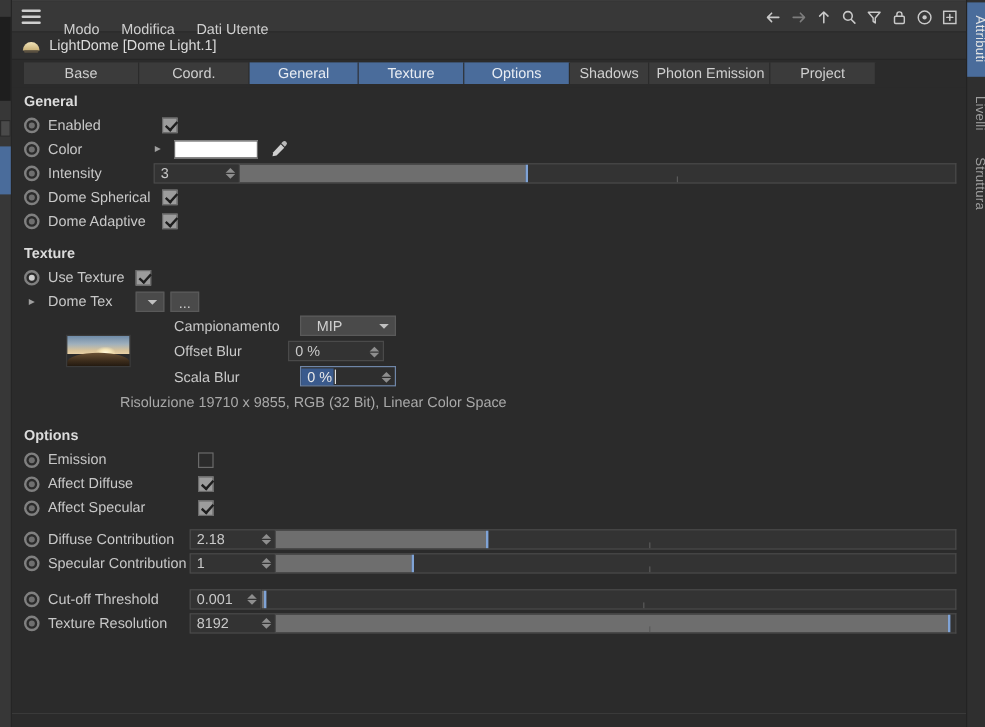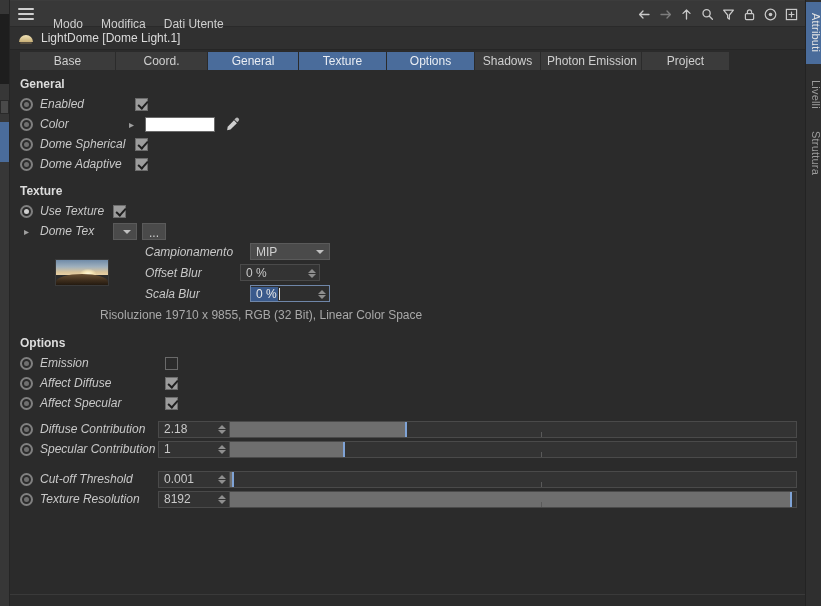--- a/index.html
+++ b/index.html
@@ -189,21 +189,20 @@
 
   .arrow-right {
     width: 13px; margin-right: 7px; flex: 0 0 auto;
     color: #a0a0a0; font-size: 10px; text-align: center;
   }
 
   .lbl {
     color: #c8c8c8;
     font-size: 12px;
     white-space: nowrap;
-    font-style: italic;
   }
 
   
   .cb {
     width: 13px; height: 13px;
     background: #9c9c9c;
     border: 1px solid #6c6c6c;
     position: relative;
     cursor: pointer;
     flex: 0 0 auto;
@@ -294,21 +293,21 @@
     width: 1px; height: 5px;
     background: #5a5a5a;
   }
 
   
   .ddl {
     height: 17px;
     background: #4a4a4a;
     border: 1px solid #5a5a5a;
     display: flex; align-items: center;
-    padding-left: 5px;
+    padding-left: 13px;
     cursor: pointer;
     position: relative;
     flex: 0 0 auto;
     color: #d0d0d0;
     font-size: 12px;
   }
   .ddl .chev {
     position: absolute; right: 5px; top: 6px;
     width: 0; height: 0;
     border-left: 4px solid transparent;
@@ -488,20 +487,36 @@
       <div class="arrow-right">▸</div>
       <div class="swatch"></div>
       <div class="eyedrop">
         <svg width="18" height="16" viewBox="0 0 18 16">
           <path d="M12.6 2.2a2 2 0 0 1 2.9 2.9l-1.2 1.2-2.9-2.9z" fill="#b9b9b9"></path>
           <path d="M11 4.3l2.9 2.9-6.4 6.4-3.4.6.6-3.4z" fill="#cfcfcf"></path>
         </svg>
       </div>
     </div>
 
+    <div class="row">
+      <div class="bullet"></div>
+      <div class="lbl" style="width:88px">Intensity</div>
+      <div class="numfield" style="width:72px">
+        <div class="val">3</div>
+        <div class="spin">
+            <i class="up"></i>
+            <i class="dn"></i>
+          </div>
+      </div>
+      <div class="slider" style="margin-right:8px">
+        <div class="fill" style="width:40%"></div>
+        <div class="handle" style="left:40%"></div>
+        <div class="tick" style="left:61%"></div>
+      </div>
+    </div>
 
     <div class="row">
       <div class="bullet"></div>
       <div class="lbl" style="width:95px">Dome Spherical</div>
       <div class="cb on"></div>
     </div>
 
     <div class="row">
       <div class="bullet"></div>
       <div class="lbl" style="width:95px">Dome Adaptive</div>
@@ -627,21 +642,21 @@
         <div class="handle" style="left:20%"></div>
         <div class="tick" style="left:55%"></div>
       </div>
     </div>
 
     <div class="spacer10"></div>
 
     <div class="row">
       <div class="bullet"></div>
       <div class="lbl" style="width:118px">Cut-off Threshold</div>
-      <div class="numfield" style="width:72px">
+      <div class="numfield" style="width:60px">
         <div class="val">0.001</div>
         <div class="spin">
             <i class="up"></i>
             <i class="dn"></i>
           </div>
       </div>
       <div class="slider" style="margin-right:8px">
         <div class="fill" style="width:0.4%"></div>
         <div class="handle" style="left:0.4%"></div>
         <div class="tick" style="left:55%"></div>

